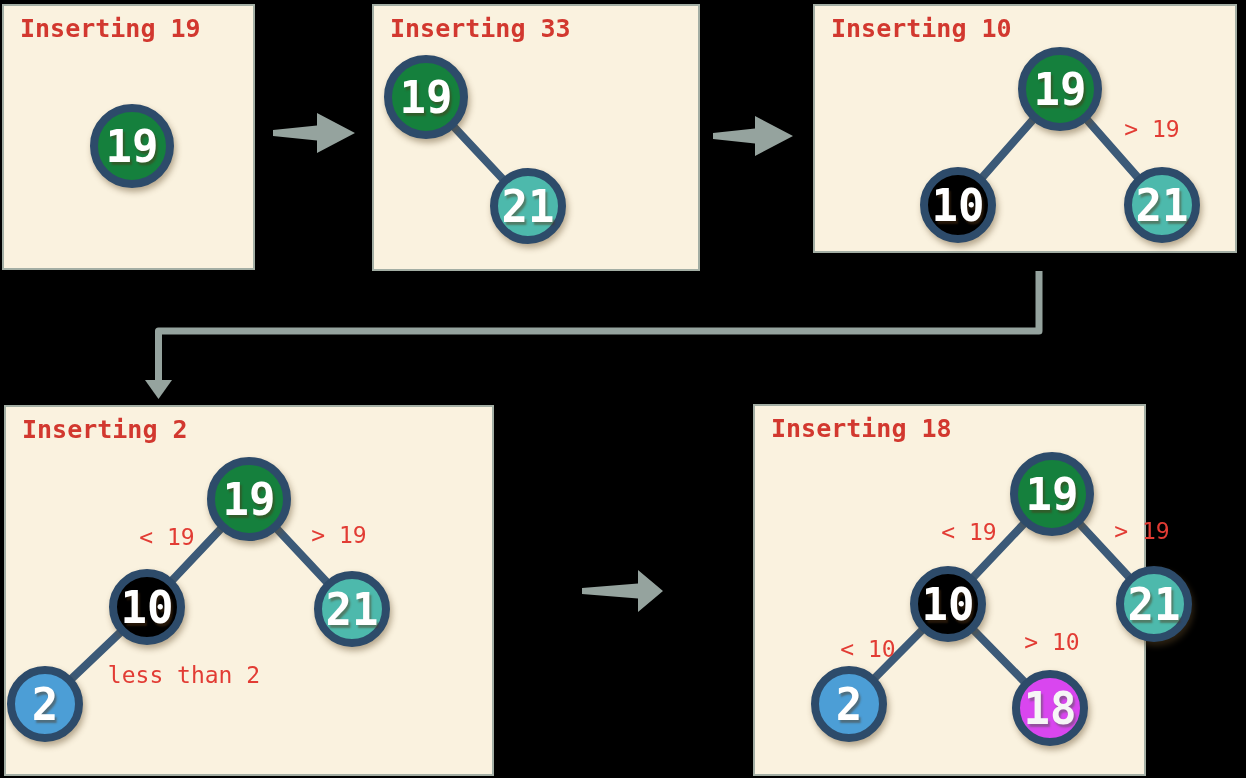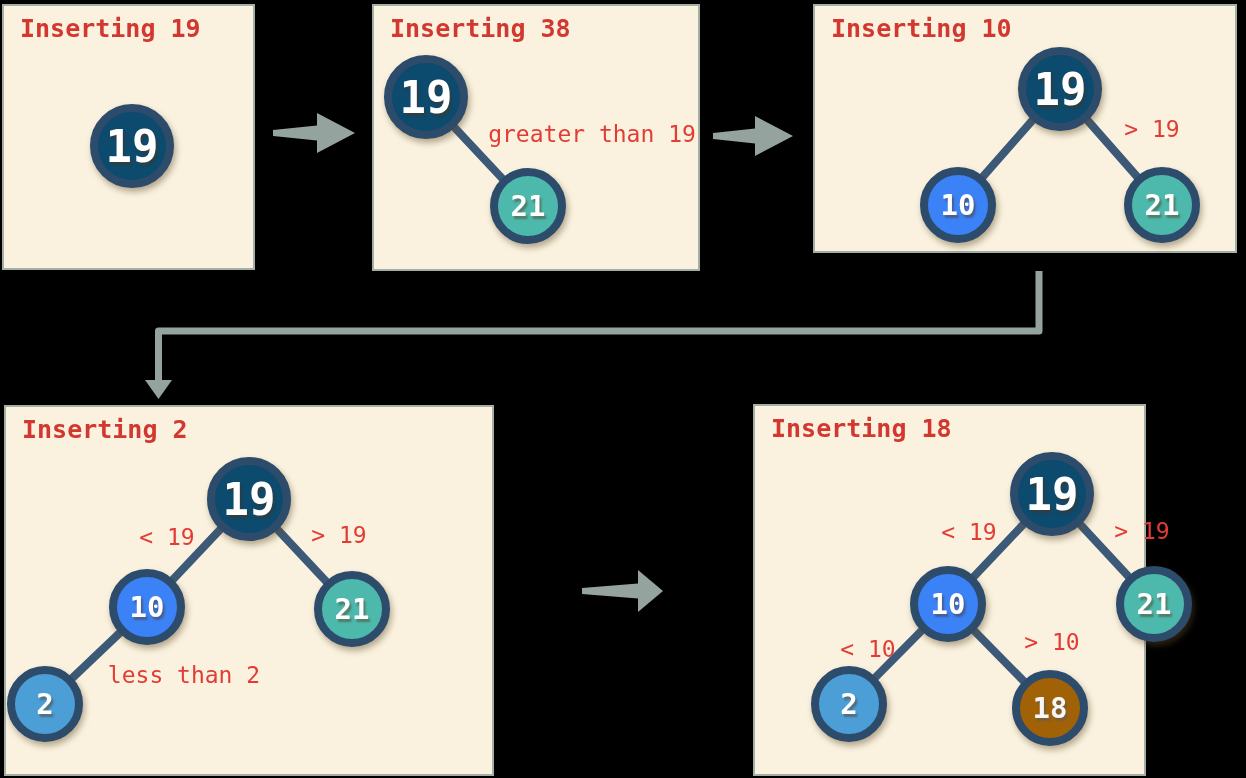--- a/index.html
+++ b/index.html
@@ -20,26 +20,26 @@
   .edges { position:absolute; left:0; top:0; }
   .edges line { stroke:#3c5a78; stroke-width:8; stroke-linecap:round; }
   .node {
     position:absolute; box-sizing:border-box; border-radius:50%;
     border:8px solid #2d4b6a; display:flex; align-items:center; justify-content:center;
     color:#ffffff; font-weight:bold;
     box-shadow:2px 4px 6px rgba(96,74,40,0.45);
     text-shadow:2px 3px 2px rgba(82,52,20,0.45);
   }
   .node.big   { width:84px; height:84px; font-size:44px; }
-  .node.small { width:76px; height:76px; font-size:29px; }
-  .node.red    { background:#0c4a6e; }
-  .node.yellow { background:#3b82f6;text-align:right; }
+  .node.small { width:76px; height:76px; font-size:44px; }
+  .node.red    { background:#15803d; }
+  .node.yellow { background:#000000;text-align:right; }
   .node.teal   { background:#4db9ac; }
   .node.blue   { background:#4c9ed6; }
-  .node.gray   { background:#a16207; color:#f6f6f6; text-shadow:2px 3px 2px rgba(90,90,90,0.55); }
+  .node.gray   { background:#d946ef; color:#f6f6f6; text-shadow:2px 3px 2px rgba(90,90,90,0.55); }
   .elabel {
     position:absolute; transform:translate(-50%,-50%);
     font-size:23px; color:#e23c34; white-space:nowrap;
   }
 </style>
 </head>
 <body>
 
 <svg class="connectors" width="1246" height="778">
   <polygon fill="#95a39e" points="273,130 317,125.5 317,113 355,133 317,153 317,140.5 273,136"></polygon>
@@ -51,24 +51,23 @@
 
 <div class="panel" style="left:2px;top:4px;width:253px;height:266px">
   <div class="panel-title">Inserting 19</div>
   <div class="node big red" style="left:86px;top:98px">19</div>
 </div>
 
 <div class="panel" style="left:372px;top:4px;width:328px;height:267px">
   <svg class="edges" width="328" height="267">
     <line x1="52" y1="91" x2="154" y2="200"></line>
   </svg>
-  <div class="panel-title">Inserting 38</div>
+  <div class="panel-title">Inserting 33</div>
   <div class="node big red" style="left:10px;top:49px">19</div>
   <div class="node small teal" style="left:116px;top:162px">21</div>
-  <div class="elabel" style="left:218px;top:128px">greater than 19</div>
 </div>
 
 <div class="panel" style="left:813px;top:4px;width:424px;height:249px">
   <svg class="edges" width="424" height="267">
     <line x1="245" y1="83" x2="143" y2="199"></line>
     <line x1="245" y1="83" x2="347" y2="199"></line>
   </svg>
   <div class="panel-title">Inserting 10</div>
   <div class="node big red" style="left:203px;top:41px">19</div>
   <div class="node small yellow" style="left:105px;top:161px">10</div>

